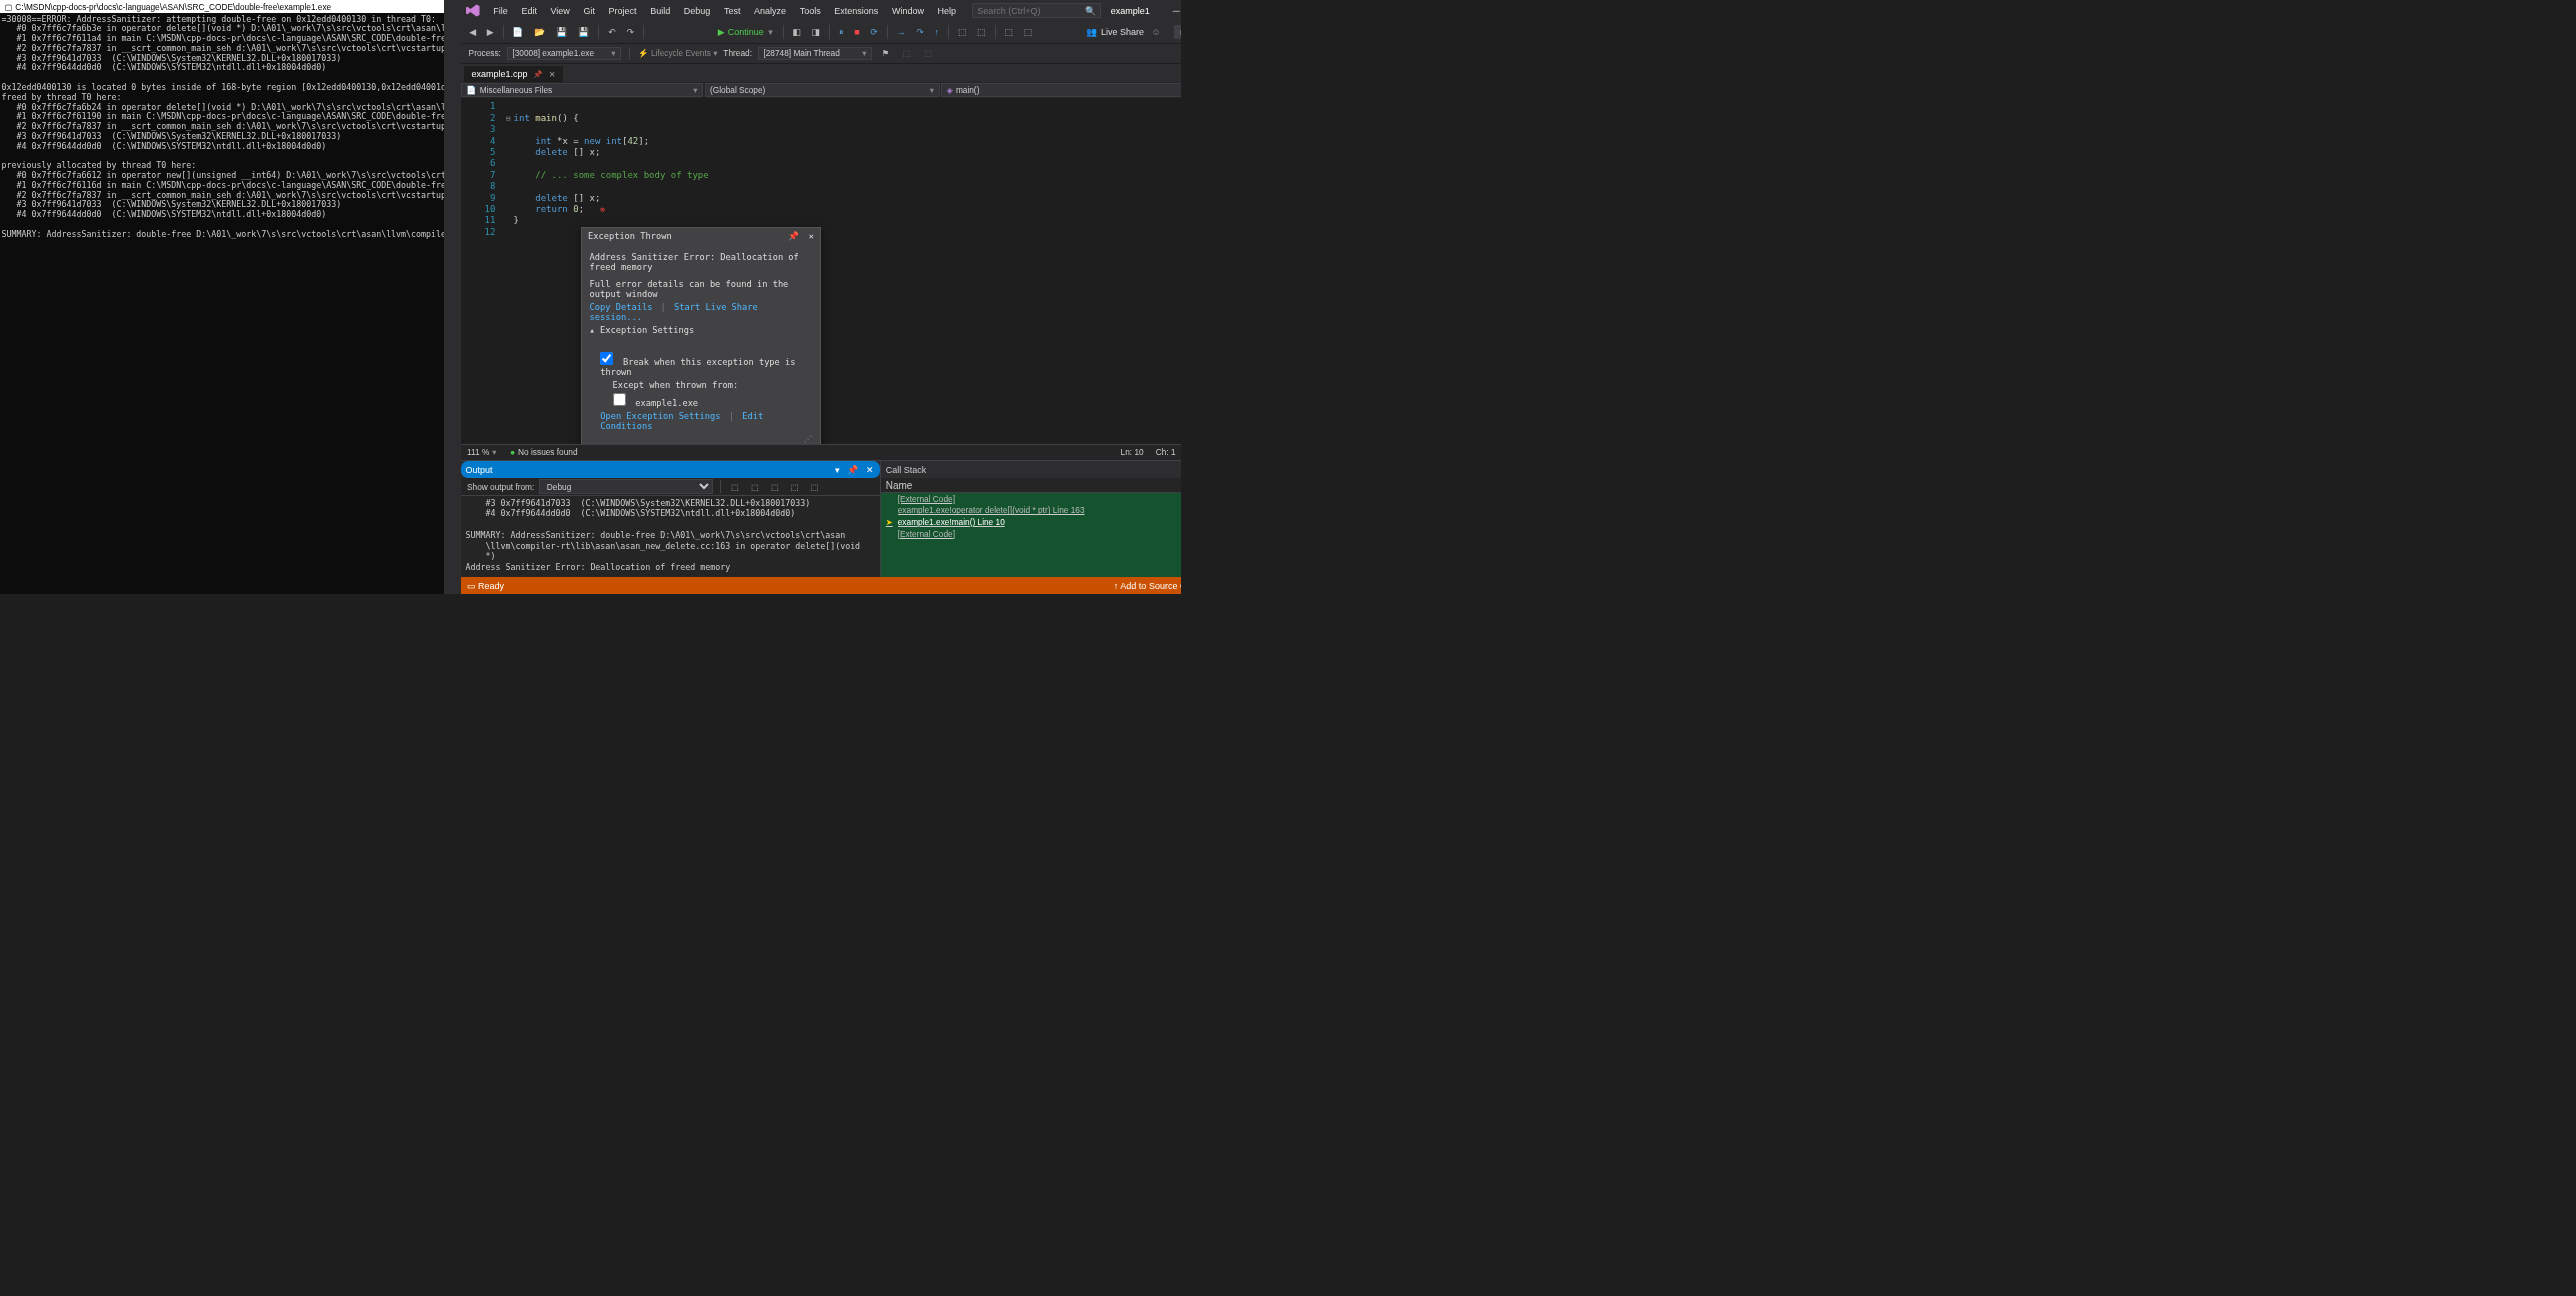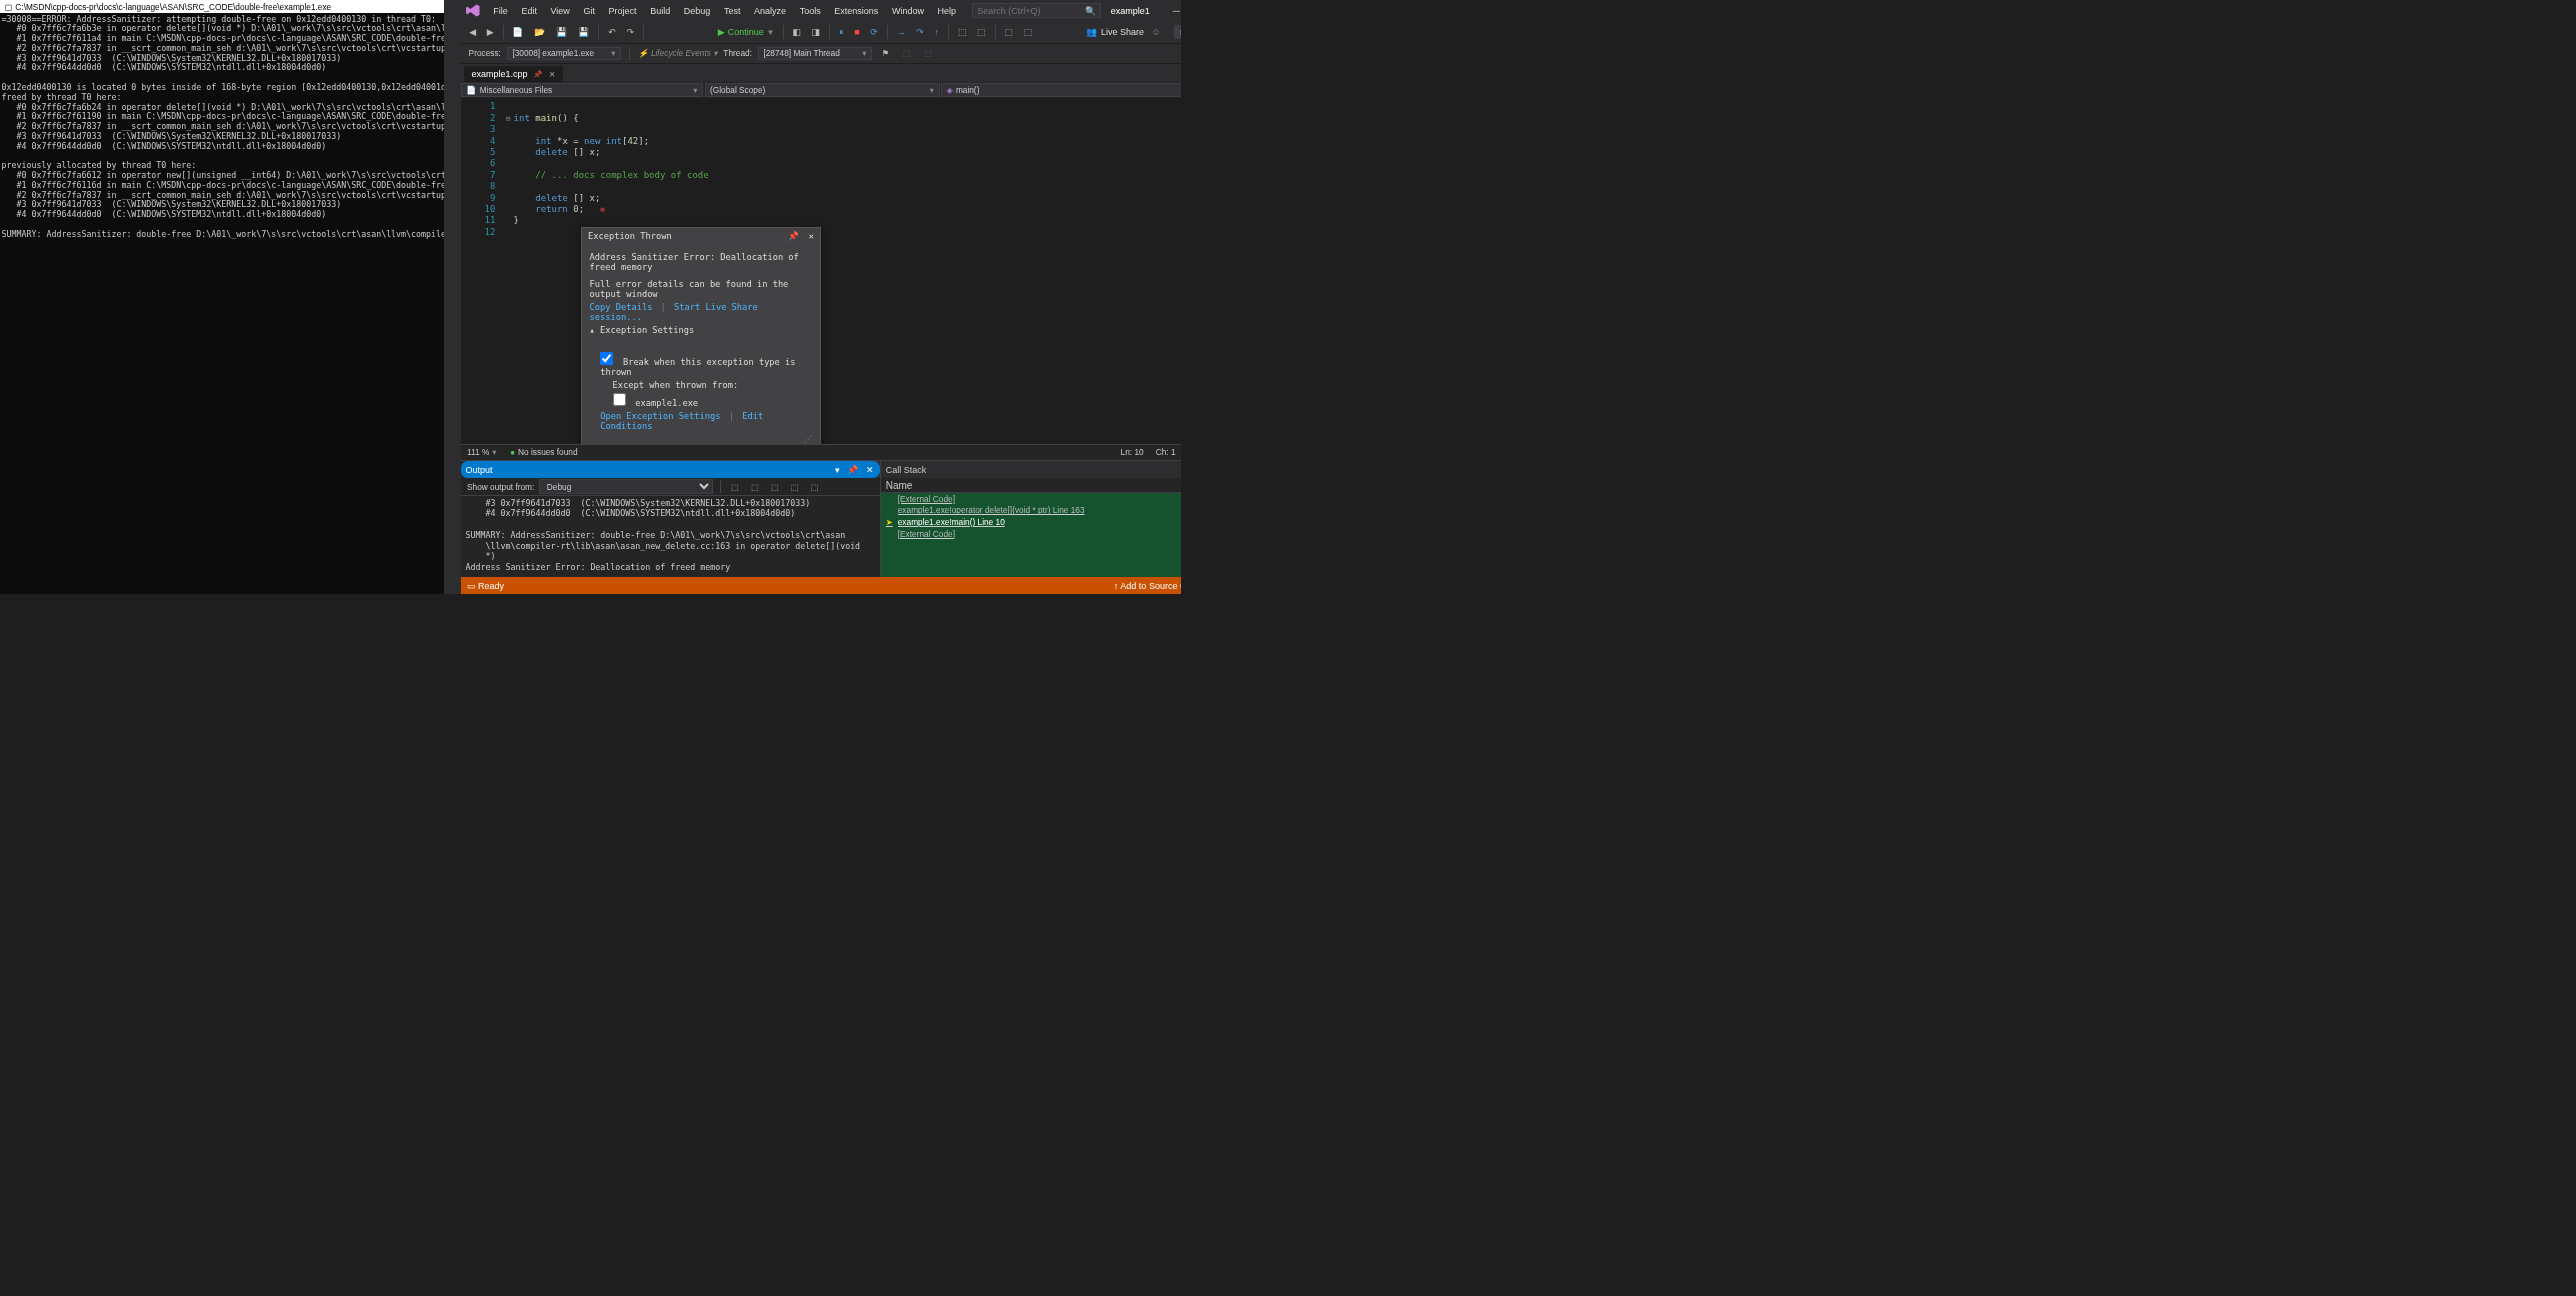--- a/index.html
+++ b/index.html
@@ -291,21 +291,21 @@
         <span>Live Share</span>
       </span>
     <span style="margin:0 4.5px;color:#888;">☺</span>
     <span class="tb-preview">INT PREVIEW</span>
   </div>
 
   <div class="vs-processbar">
     <span>Process:</span>
     <span class="combo"><span>[30008] example1.exe</span> <span style="float:right;color:#888;">▾</span></span>
     <span class="tb-sep"></span>
-    <span style="color:#888;font-style:italic;">⚡ <span>Lifecycle Events</span> ▾</span>
+    <span style="color:#888;">⚡ <span>Lifecycle Events</span> ▾</span>
     <span>Thread:</span>
     <span class="combo"><span>[28748] Main Thread</span> <span style="float:right;color:#888;">▾</span></span>
     <span class="tb-btn">⚑</span>
     <span class="tb-btn" style="color:#666;">⬚</span>
     <span class="tb-btn" style="color:#666;">⬚</span>
   </div>
 
   <div class="vs-tabs">
     <div class="vs-tab active">
       <span>example1.cpp</span>
@@ -364,21 +364,21 @@
         <div></div>
         <div></div>
     </div>
     <div class="code">
       <div></div>
       <div><span class="kw">int</span> <span class="fn">main</span>() {</div>
       <div></div>
       <div>    <span class="kw">int</span> *x = <span class="kw">new</span> <span class="kw">int</span>[<span class="nm">42</span>];</div>
       <div>    <span class="kw">delete</span> [] x;</div>
       <div></div>
-      <div>    <span class="cm">// ... docs complex body of code</span></div>
+      <div>    <span class="cm">// ... some complex body of type</span></div>
       <div></div>
       <div>    <span class="kw">delete</span> [] x;</div>
       <div>    <span class="kw">return</span> <span class="nm">0</span>;   <span class="err-dot">⊗</span></div>
       <div>}</div>
       <div></div>
     </div>
 
     <div class="exception-popup">
       <div class="hdr">
         <span>Exception Thrown</span>

